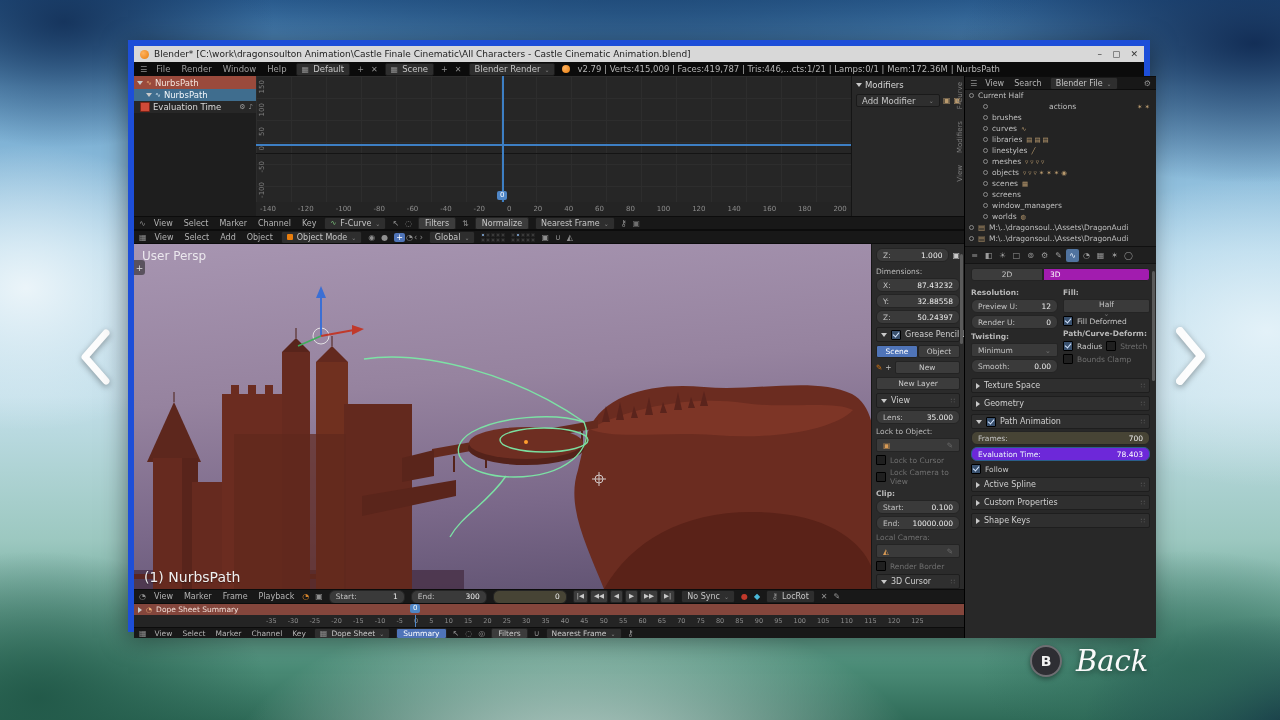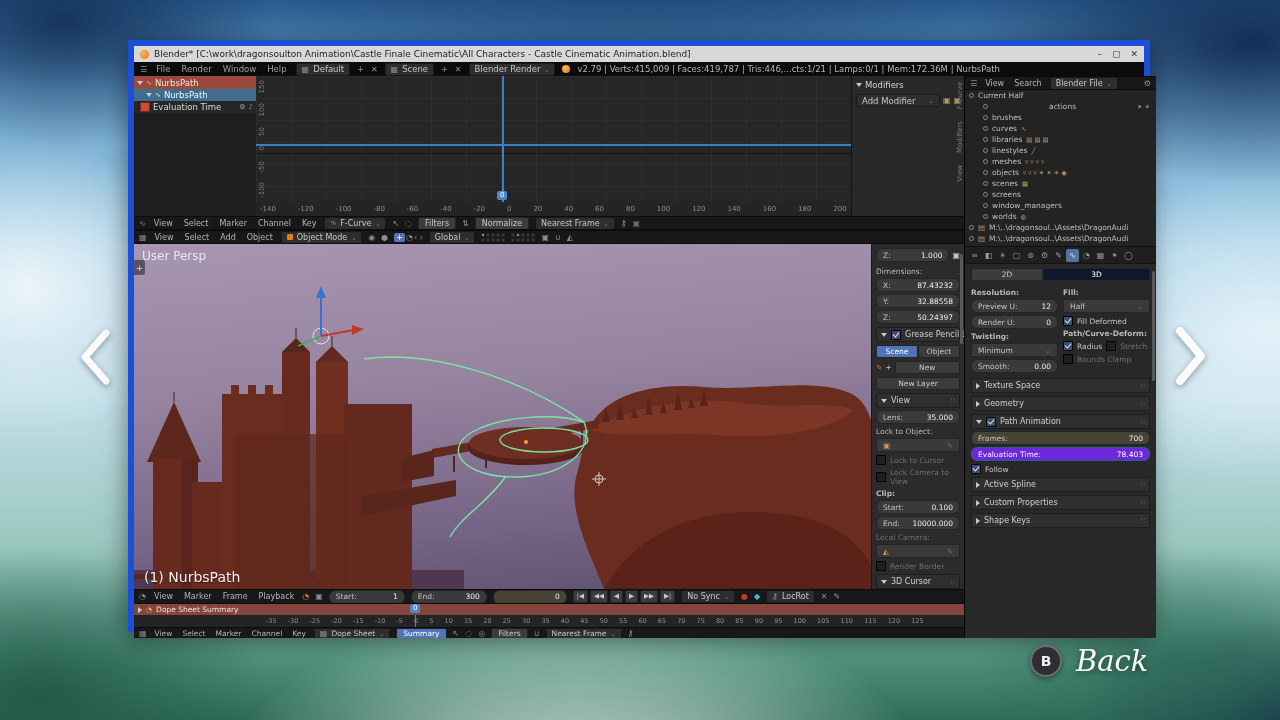--- a/index.html
+++ b/index.html
@@ -681,21 +681,21 @@
             <span>✎</span>
             <span>∿</span>
             <span>◔</span>
             <span>▦</span>
             <span>✶</span>
             <span>◯</span>
           </div>
         <div style="padding:4px 6px;font-size:7.5px;">
           <div style="display:flex;margin-bottom:4px;">
             <span class="btn" style="width:58px;text-align:center;border-radius:3px 0 0 3px;">2D</span>
-            <span class="btn" style="flex:1;text-align:center;background:#0f172a;color:#fff;border-radius:0 3px 3px 0;">3D</span>
+            <span class="btn" style="flex:1;background:#a21caf;color:#fff;border-radius:0 3px 3px 0;">3D</span>
           </div>
           <div class="col2">
             <div>
               <div class="plabel" style="font-weight:bold;">Resolution:</div>
               <div class="sl">
                 <span>Preview U:</span>
                 <span class="v">12</span>
               </div>
               <div class="sl">
                 <span>Render U:</span>
@@ -706,21 +706,21 @@
                 <span>Minimum</span>
                 <span class="car dim">⌄</span>
               </div>
               <div class="sl">
                 <span>Smooth:</span>
                 <span class="v">0.00</span>
               </div>
             </div>
             <div>
               <div class="plabel" style="font-weight:bold;">Fill:</div>
-              <div class="sl" style="border-radius:2px;">
+              <div class="sl" style="border-radius:2px;flex-direction:column;">
                 <span>Half</span>
                 <span class="car dim">⌄</span>
               </div>
               <div class="chkrow">
                   <span class="cb on"></span>
                   <span>Fill Deformed</span>
                 </div>
               <div class="plabel" style="font-weight:bold;white-space:nowrap;">Path/Curve-Deform:</div>
               <div class="chkrow">
                   <span class="cb on"></span>

